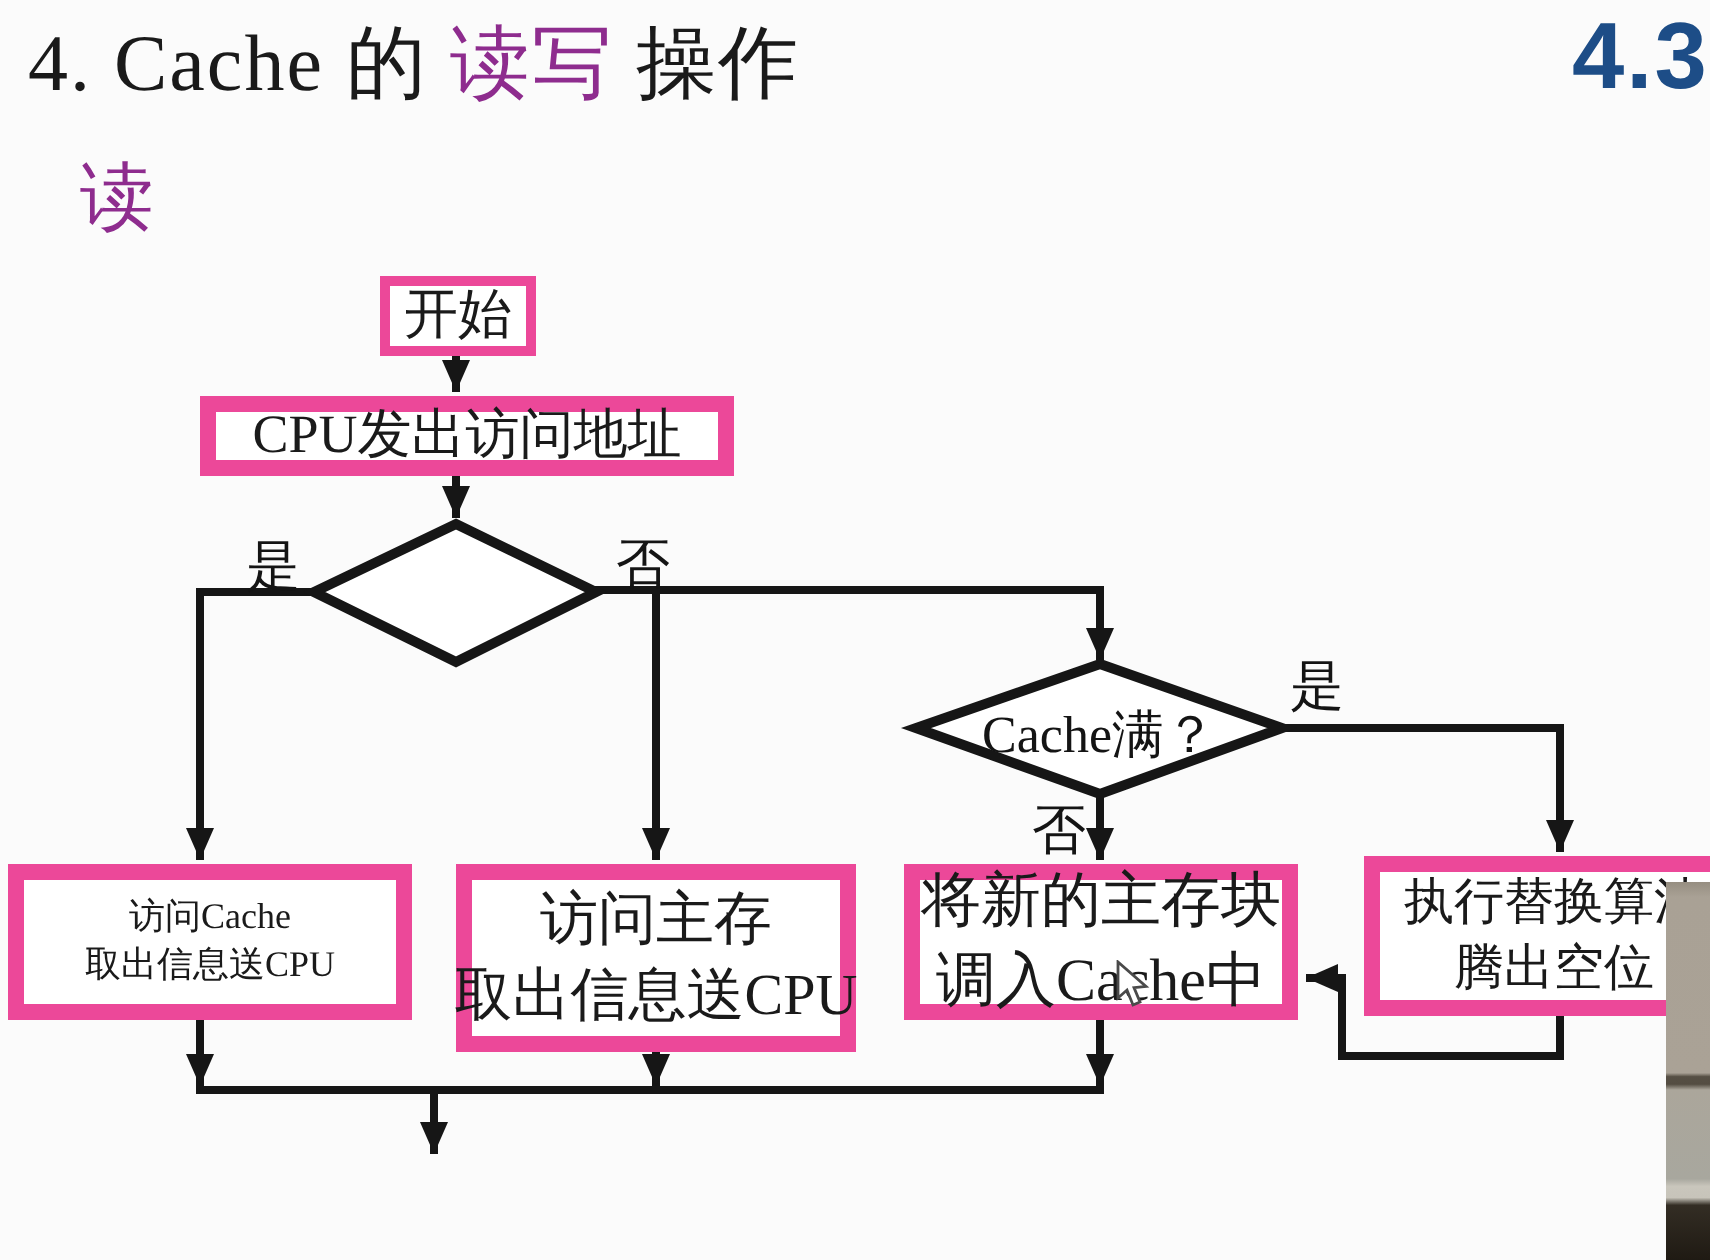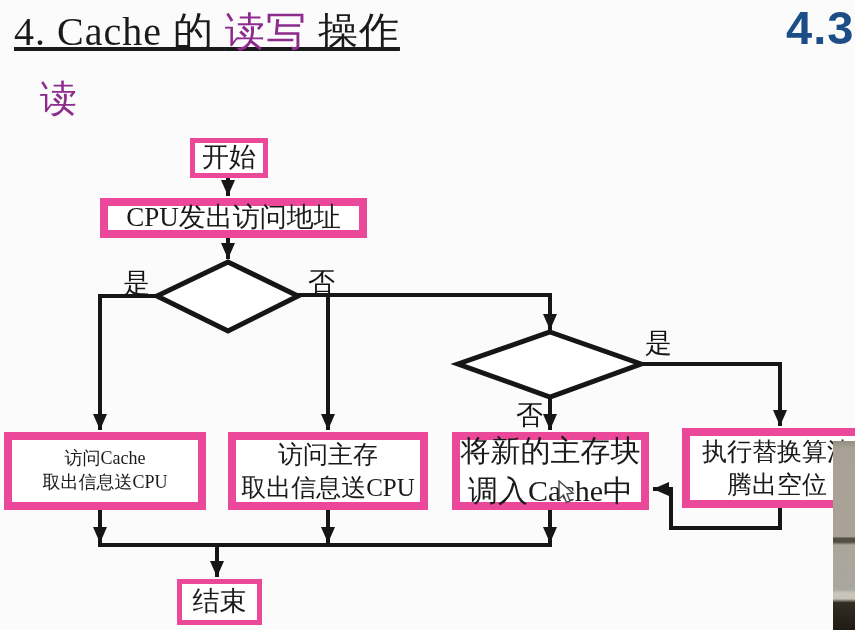--- a/index.html
+++ b/index.html
@@ -4,21 +4,21 @@
 <style>
   html,body{margin:0;padding:0;}
   .stage{
     position:relative;width:855px;height:630px;overflow:hidden;
     background:#fbfbfb;
     font-family:"Liberation Serif","DejaVu Serif",serif;
     color:#1a1a1a;
   }
   .title{
     position:absolute;left:14px;top:4px;font-size:40px;letter-spacing:1px;
-    white-space:nowrap;color:#1a1a1a;text-decoration:underline;
+    white-space:nowrap;color:#1a1a1a;
   }
   .title .hl{color:#8e2c8e;}
   .slide-num{
     position:absolute;left:786px;top:0px;width:90px;
     font-family:"Liberation Sans","DejaVu Sans",sans-serif;
     font-weight:bold;font-size:47px;color:#1d4d87;letter-spacing:1px;
   }
   .section-label{
     position:absolute;left:40px;top:74px;font-size:37px;color:#8e2c8e;
   }
@@ -86,49 +86,47 @@
 
   <div class="node terminal" style="left:190px;top:138px;width:78px;height:40px;">
     <span>开始</span>
   </div>
 
   <div class="node" style="left:100px;top:198px;width:267px;height:40px;font-size:27px;">
     <span>CPU发出访问地址</span>
   </div>
 
 
+  <div class="dlabel" style="left:458px;top:350px;width:183px;">Cache满？</div>
 
   <div class="branch" style="left:123px;top:265px;">是</div>
   <div class="branch" style="left:308px;top:264px;">否</div>
   <div class="branch" style="left:645px;top:325px;">是</div>
   <div class="branch" style="left:516px;top:397px;">否</div>
 
   <div class="node" style="left:4px;top:432px;width:202px;height:78px;font-size:18px;">
     <span>访问Cache</span>
     <span>取出信息送CPU</span>
   </div>
 
-  <div class="node" style="left:228px;top:432px;width:200px;height:78px;font-size:25px;">
+  <div class="node" style="left:228px;top:432px;width:200px;height:94px;font-size:29px;">
     <span>访问主存</span>
     <span>取出信息送CPU</span>
   </div>
 
   <div class="node" style="left:452px;top:432px;width:197px;height:78px;font-size:30px;">
     <span>将新的主存块</span>
     <span>调入Cache中</span>
   </div>
 
   <div class="node" style="left:682px;top:428px;width:190px;height:80px;font-size:25px;">
     <span>执行替换算法</span>
     <span>腾出空位</span>
   </div>
 
-  <div class="node terminal" style="left:177px;top:579px;width:85px;height:46px;">
-    <span>结束</span>
-  </div>
 
   <div class="overlay-strip"></div>
 
   <svg class="cursor" width="19" height="26" viewBox="0 0 19 26">
     <path d="M2,1 L2,19 L6.5,15 L9.5,22.5 L13,21 L10,13.8 L16,13.2 Z" fill="#ffffff" stroke="#4a4a4a" stroke-width="1.4"></path>
   </svg>
 
 </div>
 
 </body></html>

